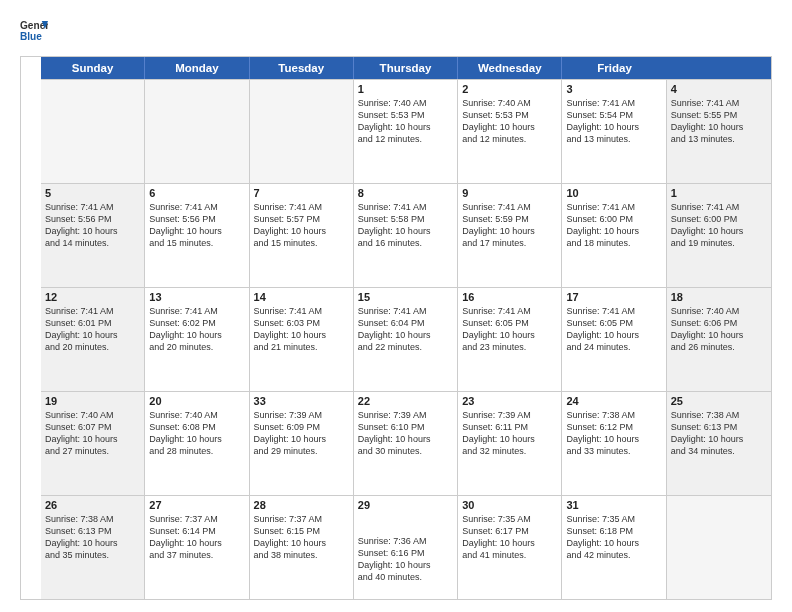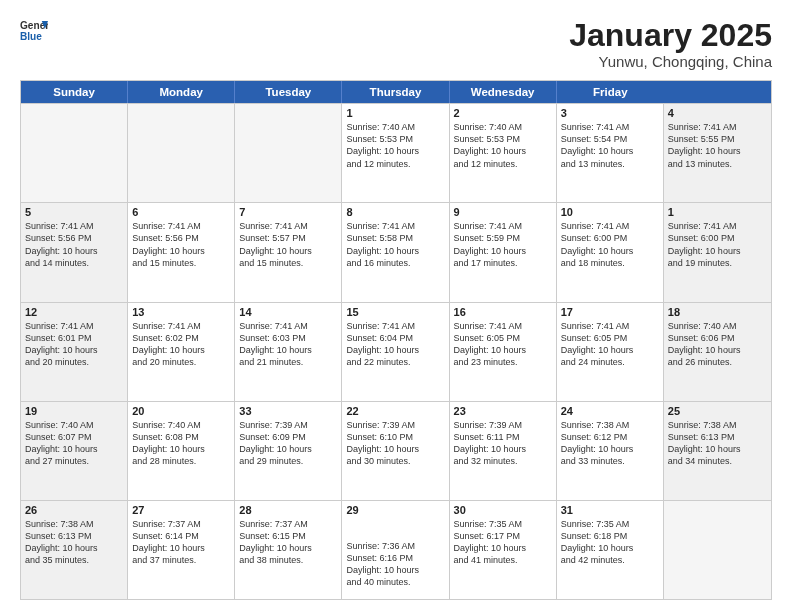--- a/index.html
+++ b/index.html
@@ -43,20 +43,21 @@
     }
     .location {
       font-size: 15px;
       color: #444;
     }
     .calendar {
       flex: 1;
       display: flex;
       flex-direction: column;
       border: 1px solid #ccc;
+      padding-left: 20px;
     }
     .cal-header {
       display: grid;
       grid-template-columns: repeat(7, 1fr);
       background: #2a60b0;
     }
     .cal-header-cell {
       color: #fff;
       font-size: 11.5px;
       font-weight: bold;
@@ -103,24 +104,20 @@
 <body>
 
 <div class="page">
   <div class="header">
     <div class="logo">
       <svg class="logo-icon" viewBox="0 0 36 36">
         <text x="0" y="14" font-size="13" font-weight="bold" fill="#333">General</text>
         <text x="0" y="28" font-size="13" font-weight="bold" fill="#1a5faa">Blue</text>
         <polygon points="28,4 36,4 32,14" fill="#1a5faa"></polygon>
       </svg>
-    </div>
-    <div class="title-block">
-      <div class="month-title">January 2025</div>
-      <div class="location">Yunwu, Chongqing, China</div>
     </div>
   </div>
 
   <div class="calendar">
     <div class="cal-header">
     <div class="cal-header-cell">Sunday</div>
         <div class="cal-header-cell">Monday</div>
         <div class="cal-header-cell">Tuesday</div>
         <div class="cal-header-cell">Thursday</div>
         <div class="cal-header-cell">Wednesday</div>

